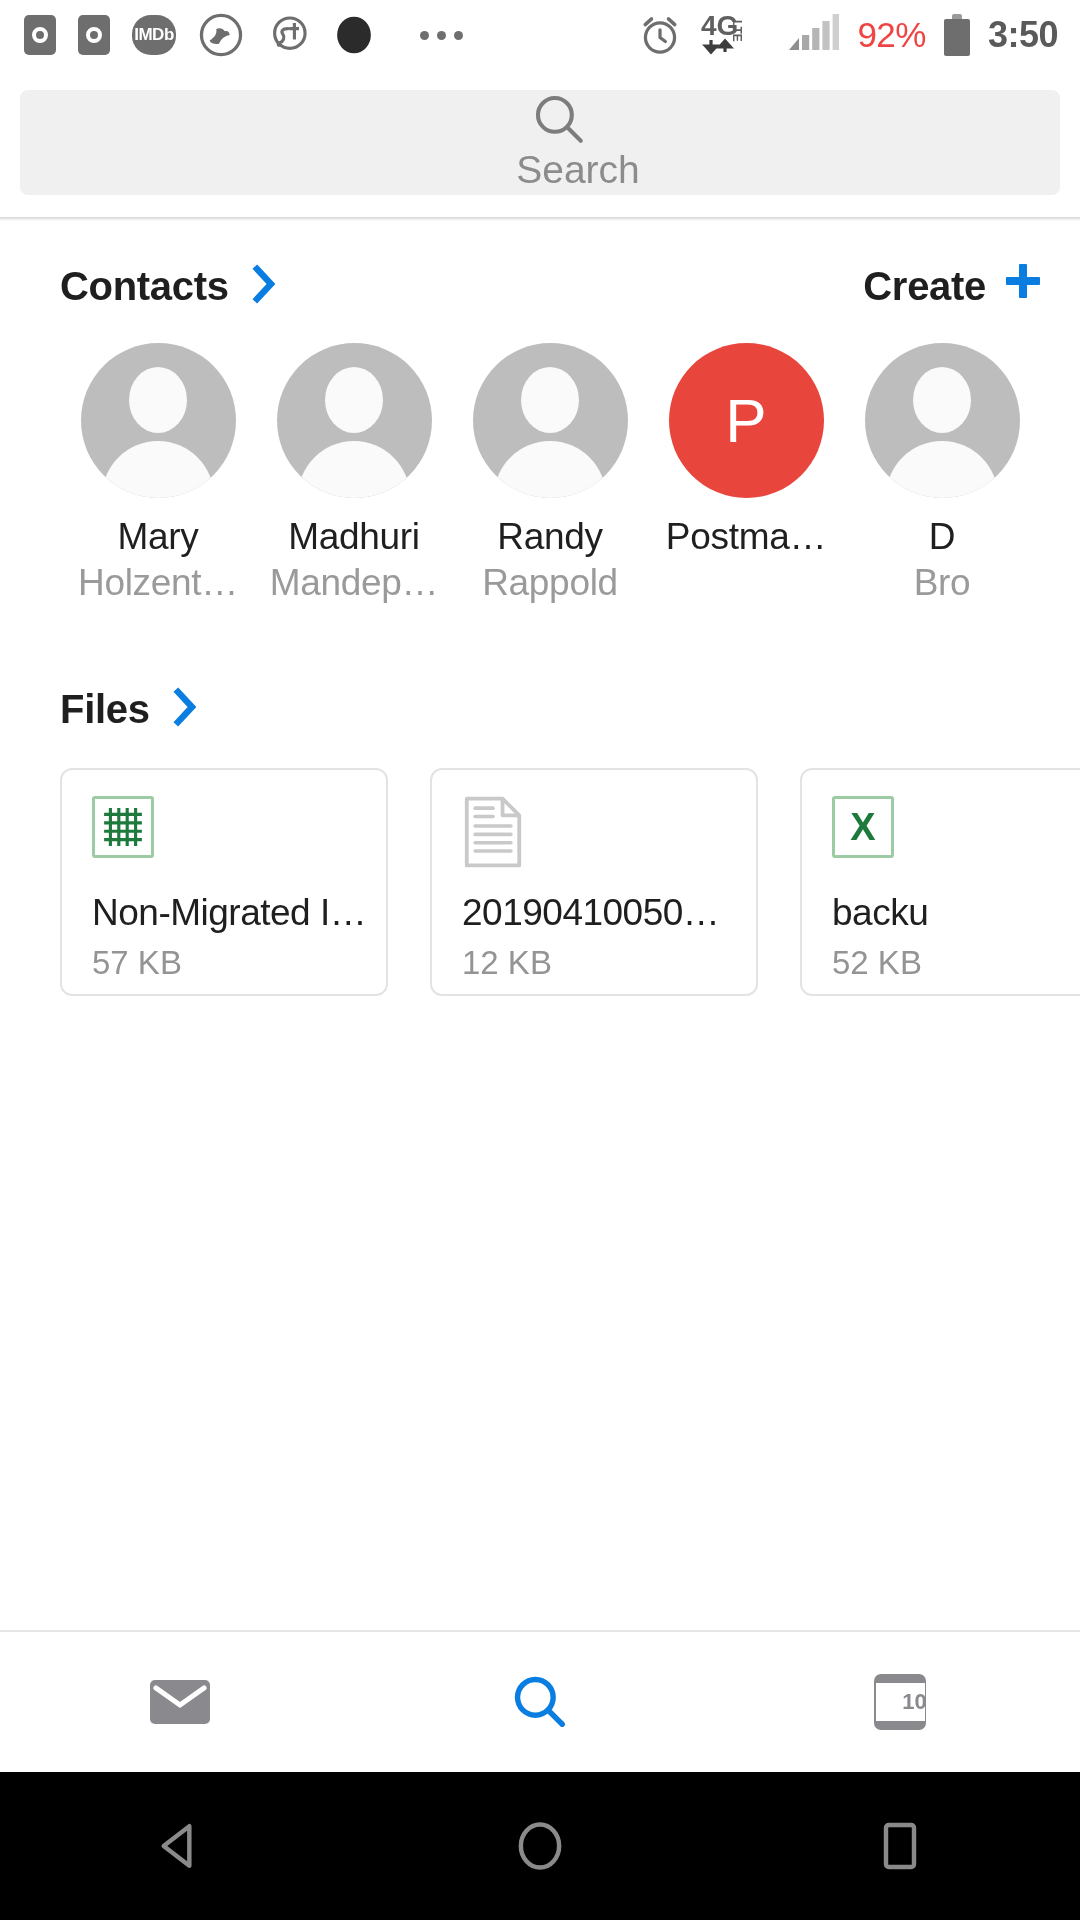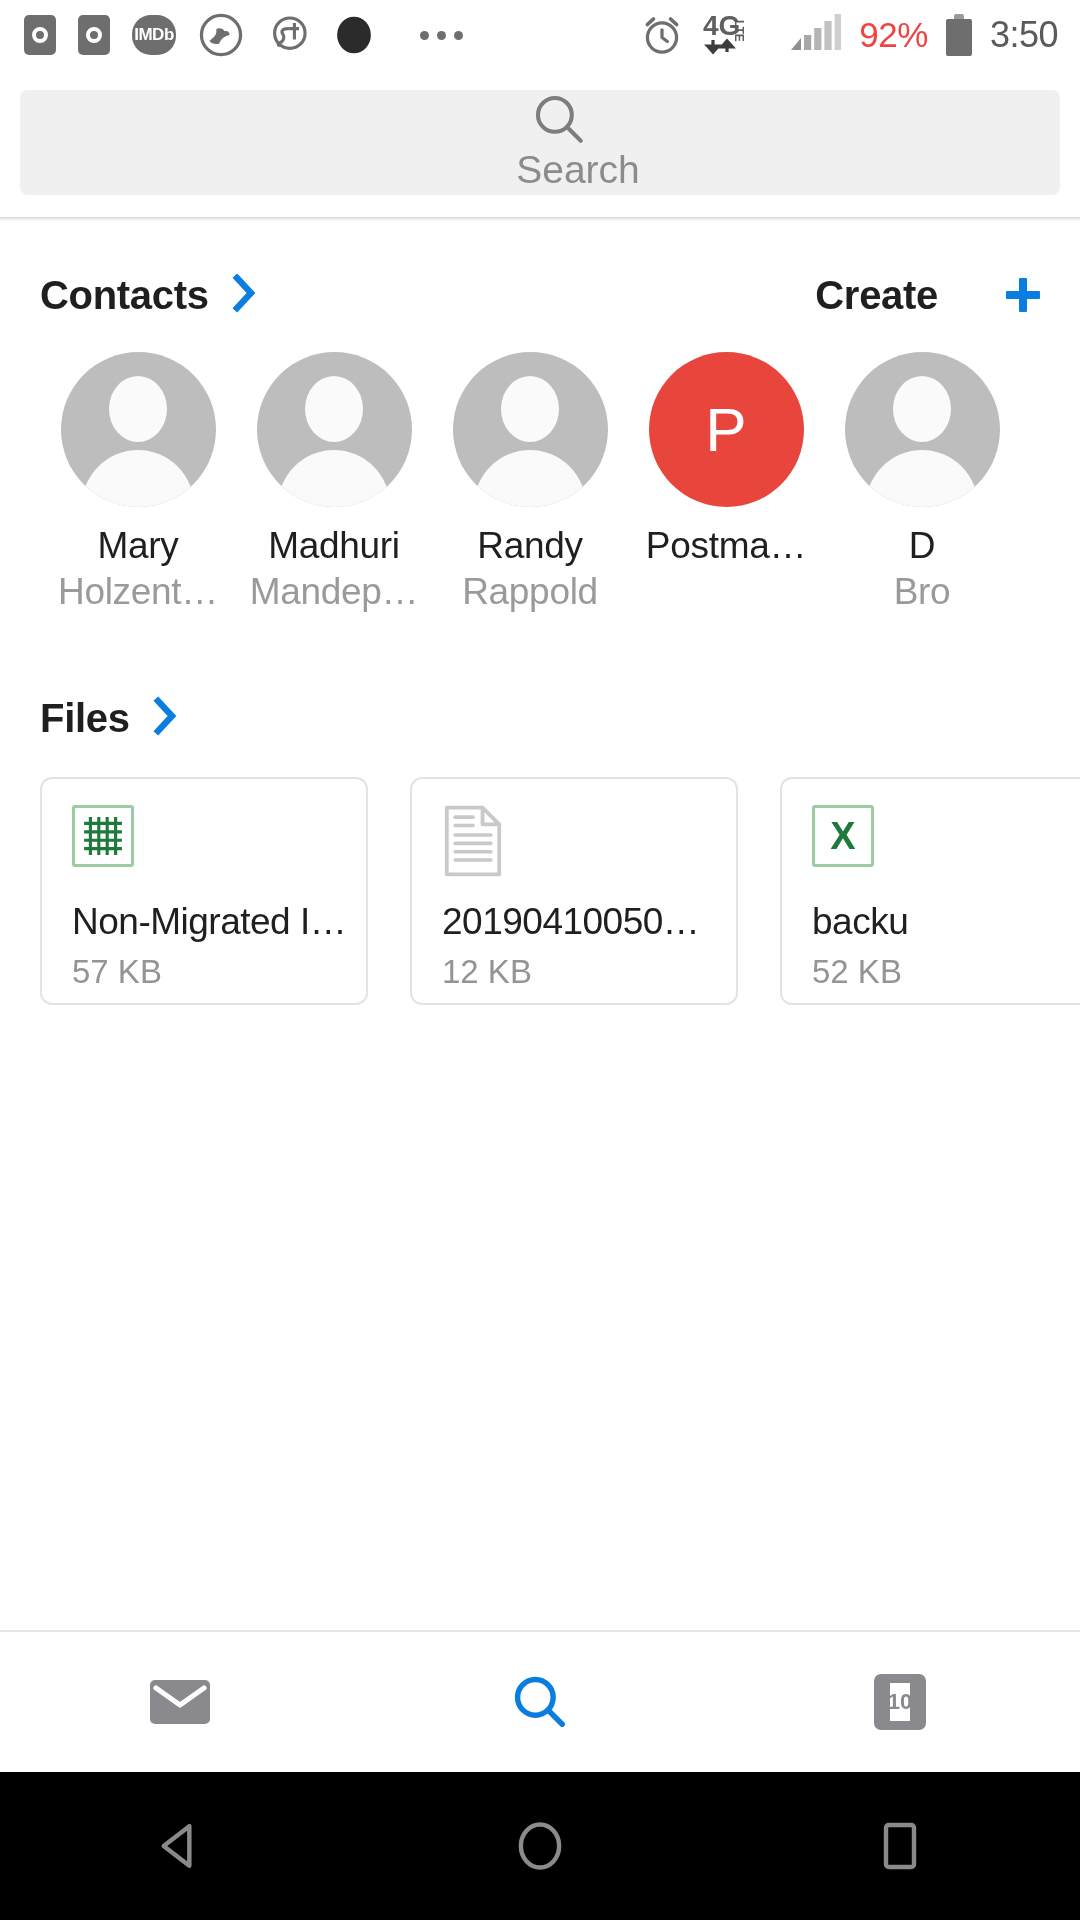--- a/index.html
+++ b/index.html
@@ -80,20 +80,21 @@
   .batt-pct {
     color: #ef4444;
     font-size: 35px;
     font-weight: normal;
     letter-spacing: -0.5px;
   }
   .clock-txt {
     color: #5a5a5a;
     font-size: 36px;
     letter-spacing: -0.5px;
+    font-weight: bold;
   }
   .batt-ico {
     width: 26px; height: 42px;
     position: relative;
   }
   .batt-ico .body {
     position:absolute; left:0; top:5px;
     width: 26px; height: 37px;
     background:#6e6e6e;
     border-radius: 2px;
@@ -133,21 +134,22 @@
     height: 4px;
     flex: 0 0 4px;
     background: linear-gradient(to bottom, rgba(0,0,0,0.16), rgba(0,0,0,0));
   }
 
   
   .content {
     flex: 1 1 auto;
     overflow: hidden;
     background: #ffffff;
-    padding-top: 41px;
+    padding-top: 32px;
+    margin-left: 20px;
   }
 
   .sec-head {
     display: flex;
     align-items: center;
     padding: 0 40px;
     height: 66px;
   }
   .sec-title {
     font-size: 40px;
@@ -155,22 +157,21 @@
     color: #1f1f1f;
     letter-spacing: -0.3px;
   }
   .chev {
     margin-left: 18px;
     display: inline-block;
   }
   .sec-right {
     margin-left: auto;
     display: flex;
-    align-items: center;
-    gap: 48px;
+    align-items: flex-start;
   }
   .create-lbl {
     font-size: 40px;
     font-weight: bold;
     color: #1f1f1f;
     letter-spacing: -0.3px;
   }
   .plus-ico {
     margin-left: 20px;
     position: relative;
@@ -326,20 +327,21 @@
     box-sizing: border-box;
   }
   .cal-ico .inner {
     width: 20px; height: 38px;
     background:#ffffff;
     display:flex; align-items:center; justify-content:center;
     color:#8a8a8e;
     font-size: 22px;
     font-weight: bold;
     line-height:1;
+    padding-left:29px;
   }
 
   
   .androidnav {
     flex: 0 0 148px;
     height: 148px;
     background: #000000;
     display: flex;
     align-items: center;
   }

